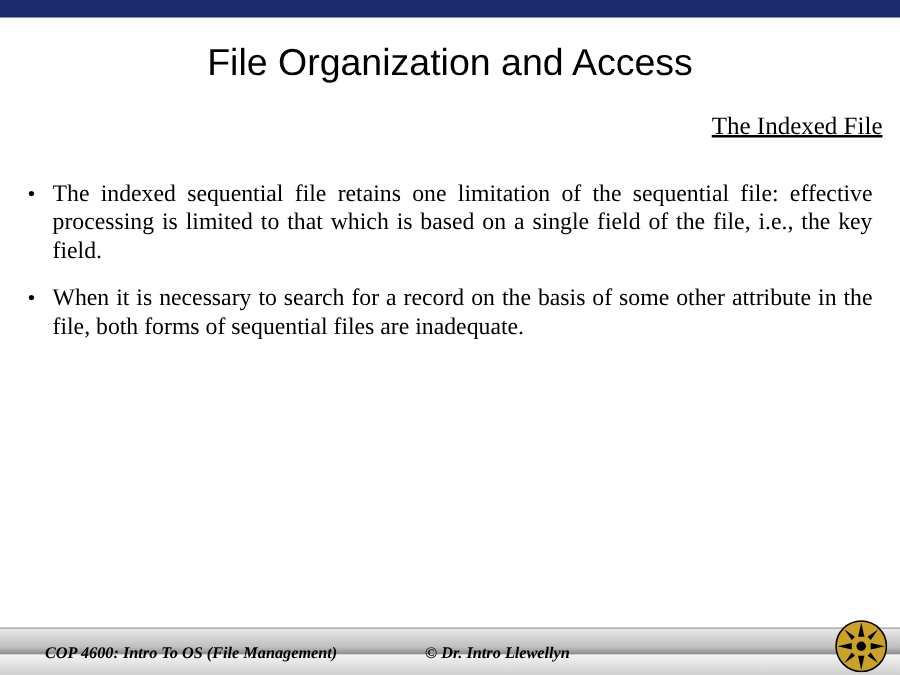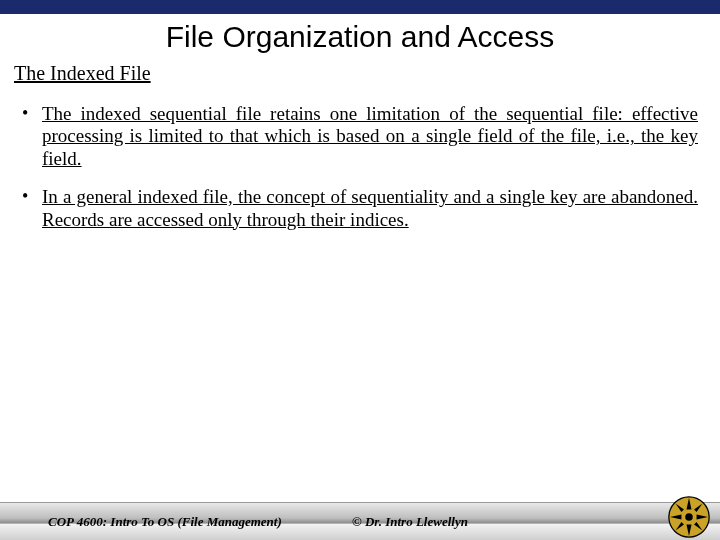--- a/index.html
+++ b/index.html
@@ -1,70 +1,71 @@
 <!DOCTYPE html>
 <html><head>
 <meta charset="utf-8">
 <style>
   * { box-sizing: border-box; margin: 0; padding: 0; }
   html, body { width: 720px; height: 540px; font-family: Arial, Helvetica, sans-serif; }
   .slide {
     width: 720px; height: 540px; background: #fff; position: relative;
-    display: flex; flex-direction: column;
+    display: flex; flex-direction: column; gap: 14px;
   }
   .top-bar { height: 14px; background: #1a2a6c; width: 100%; }
   .title {
     text-align: center; font-size: 30px; color: #000;
     padding: 6px 0 6px 0; font-weight: normal;
   }
   .subtitle {
     font-size: 20px; text-decoration: underline; padding: 2px 14px 6px 14px;
     font-family: "Times New Roman", Times, serif;
+    text-align: right;
   }
   .content {
     flex: 1; padding: 0 22px 0 22px;
     font-family: "Times New Roman", Times, serif;
     font-size: 19px; line-height: 1.18;
   }
   .content ul { list-style: none; }
-  .content li { position: relative; padding-left: 20px; margin: 12px 0 16px 0; text-align: justify; text-decoration: underline; }
+  .content li { position: relative; padding-left: 20px; margin: 12px 0 16px 0; text-align: justify; }
   .content li::before {
     content: "•"; position: absolute; left: 0; top: 0;
     font-size: 18px; color: #000;
   }
   .footer-wrap {
     height: 38px; width: 100%; position: relative;
     background: linear-gradient(to bottom, #e8e8e8 0%, #bfbfbf 40%, #8a8a8a 55%, #f4f4f4 56%, #cfcfcf 100%);
     border-top: 1px solid #999;
     display: flex; align-items: center;
     font-family: "Times New Roman", Times, serif;
     font-size: 13px; font-weight: bold; font-style: italic; color: #000;
   }
-  .footer-left { flex: 0 0 300px; padding-left: 36px; margin-left: 12px; }
+  .footer-left { flex: 0 0 300px; padding-left: 36px; }
   .footer-center { flex: 0 0 150px; text-align: left; }
   .footer-right { flex: 1; padding-left: 40px; }
   .logo {
     position: absolute; right: 10px; bottom: 2px; width: 42px; height: 42px;
   }
   .logo svg { width: 42px; height: 42px; }
 </style>
 </head>
 <body>
 
 <div class="slide">
   <div class="top-bar"></div>
 
   <h1 class="title">File Organization and Access</h1>
 
   <div class="subtitle">The Indexed File</div>
 
   <div class="content">
     <ul>
       <li>The indexed sequential file retains one limitation of the sequential file: effective processing is limited to that which is based on a single field of the file, i.e., the key field.</li>
-      <li>In a general indexed file, the concept of sequentiality and a single key are abandoned.  Records are accessed only through their indices.</li>
+      <li>When it is necessary to search for a record on the basis of some other attribute in the file, both forms of sequential files are inadequate.</li>
     </ul>
   </div>
 
   <div class="footer-wrap">
     <div class="footer-left">COP 4600: Intro To OS  (File Management)</div>
     <div class="footer-right">© Dr. Intro Llewellyn</div>
     <div class="logo">
       <svg viewBox="0 0 100 100">
         <circle cx="50" cy="50" r="48" fill="#c9a227" stroke="#000" stroke-width="3"></circle>
         <g fill="#000">

